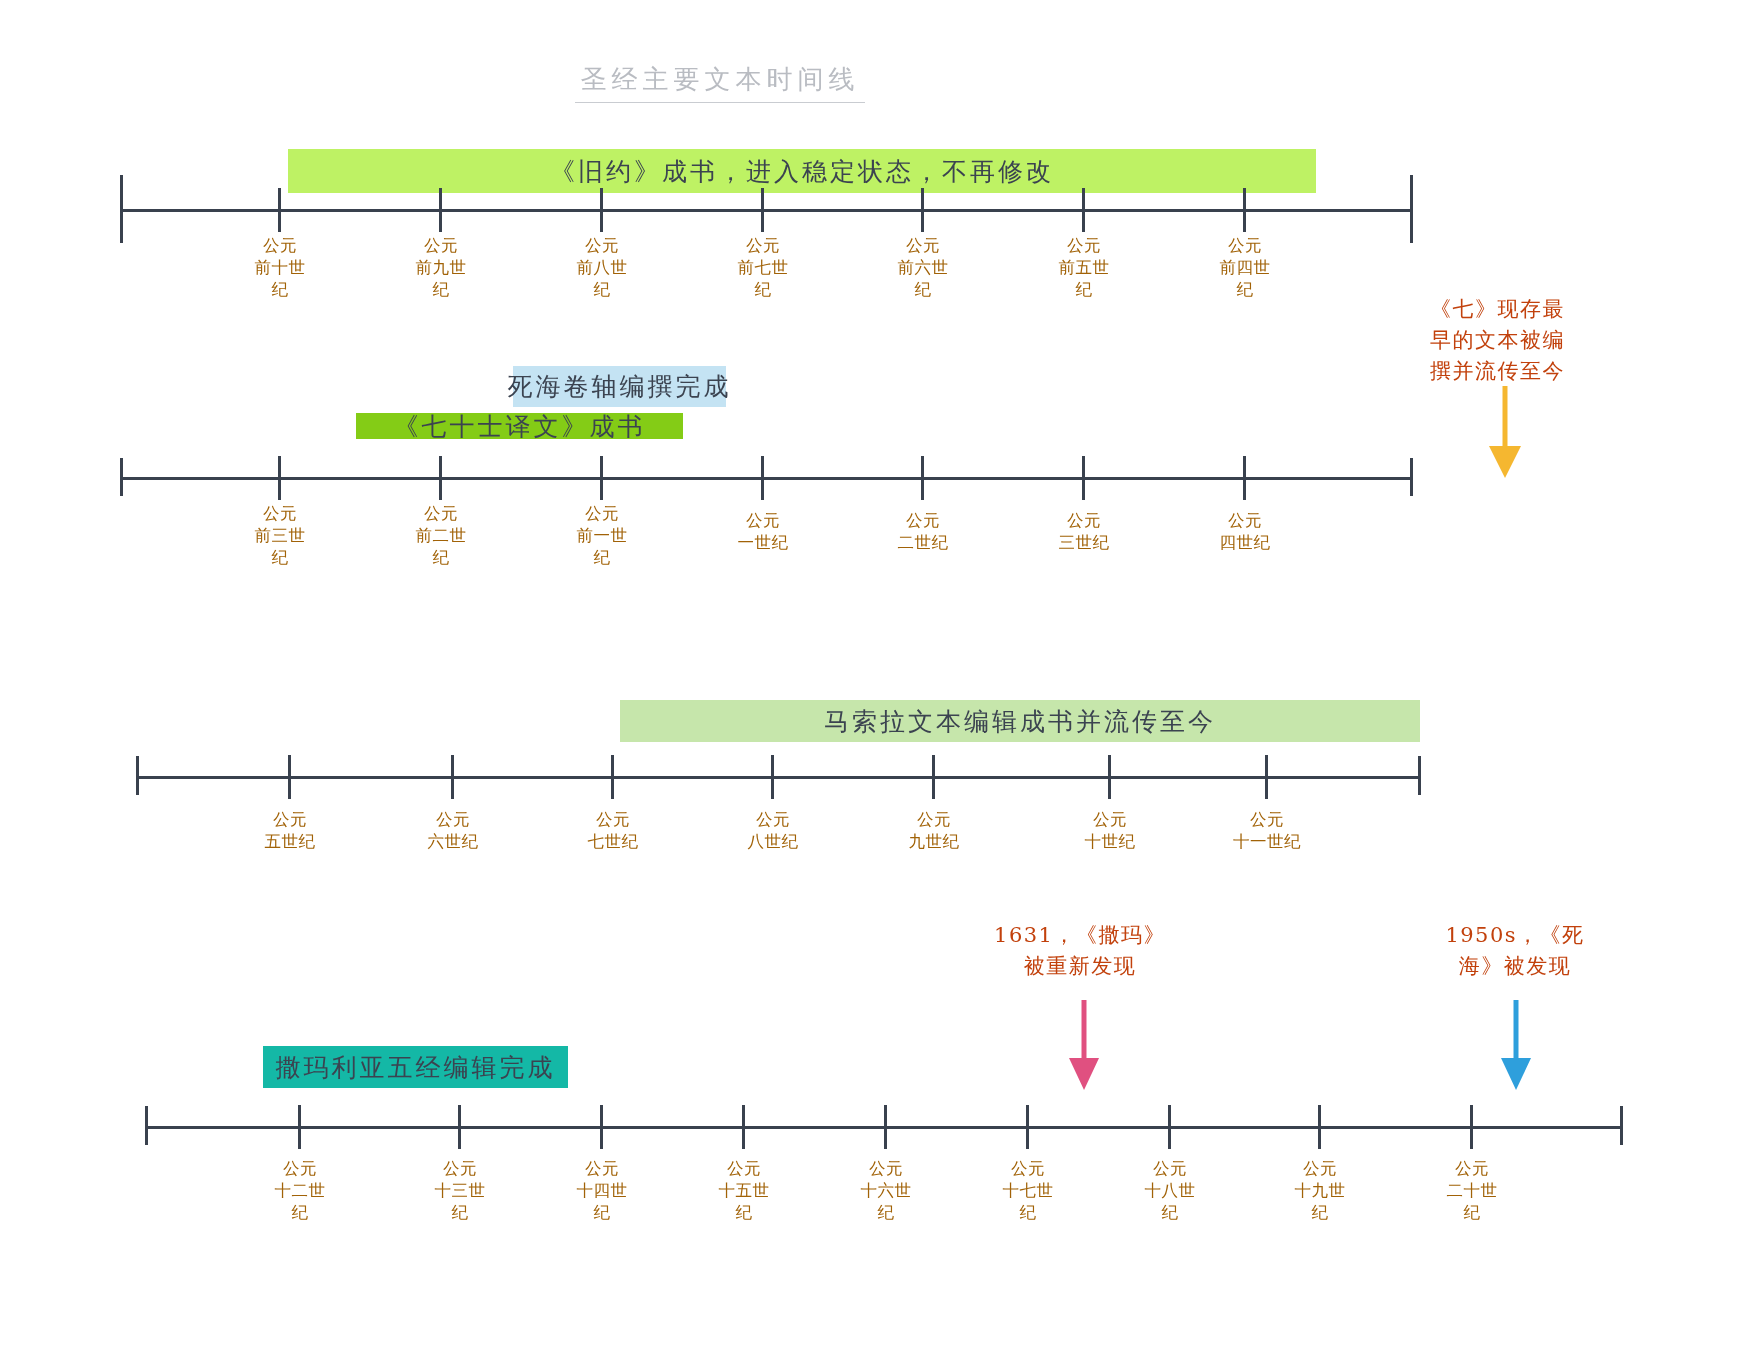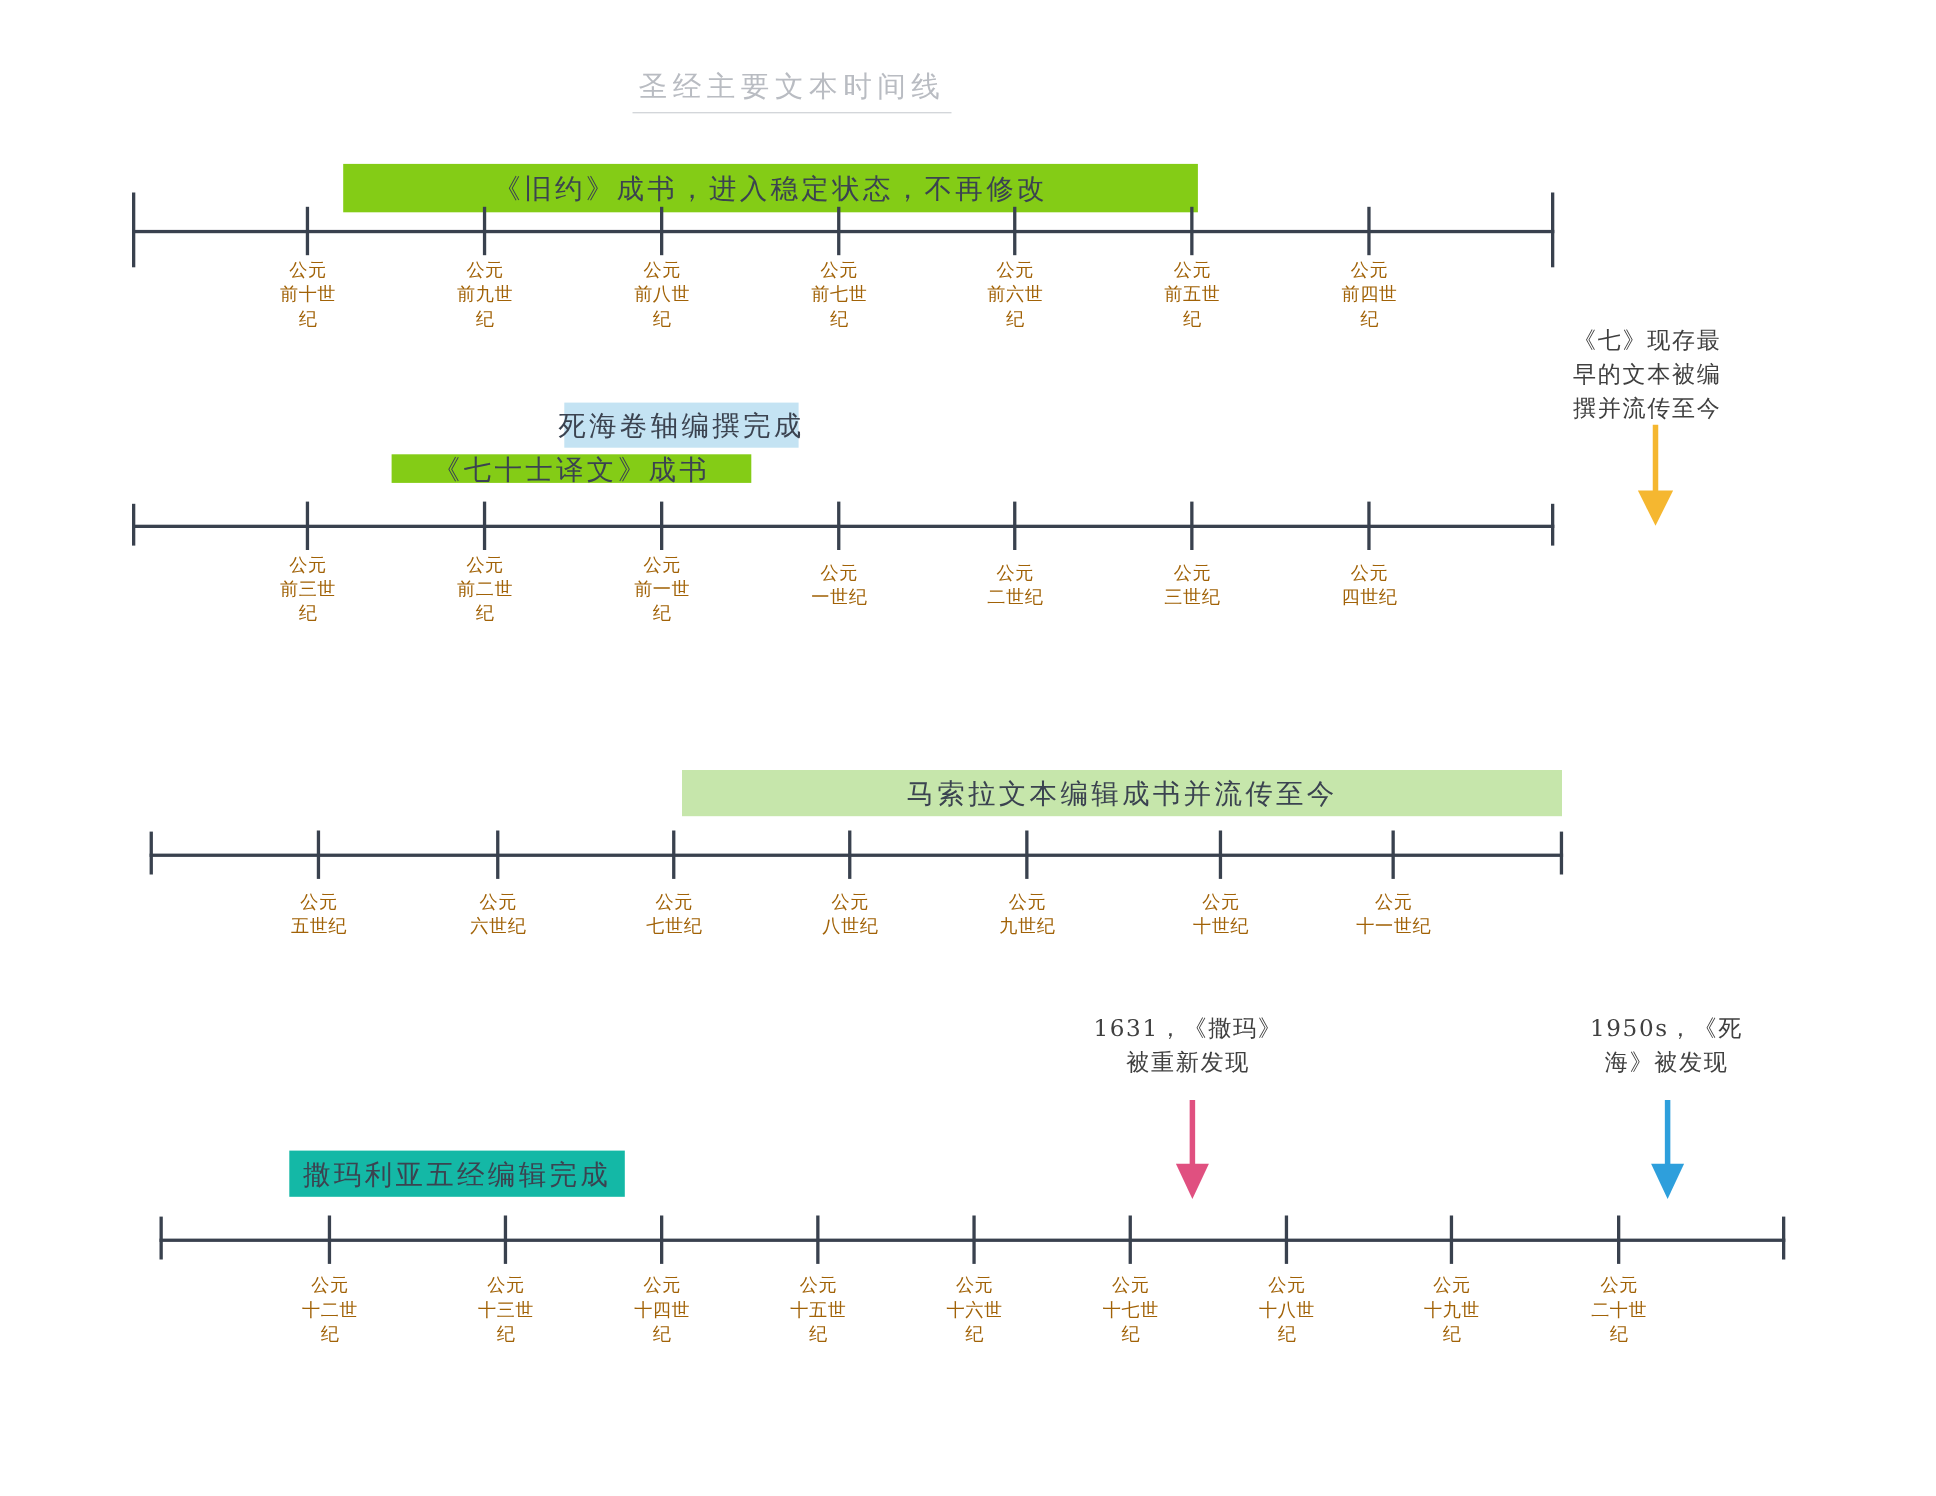--- a/index.html
+++ b/index.html
@@ -103,39 +103,39 @@
   }
 
   
   .annot {
     position: absolute;
     text-align: center;
     font-family: "DejaVu Serif", "Liberation Serif", serif;
     font-size: 21px;
     line-height: 31px;
     letter-spacing: 1.5px;
-    color: #404040;
+    color: #c2410c;
   }
   .arrow {
     position: absolute;
   }
 </style>
 </head>
 <body>
 
 <div id="header">
   <div>
     <div id="title">圣经主要文本时间线</div>
     <div id="title-rule"></div>
   </div>
 </div>
 
 <div class="row">
 
-  <div class="band" style="left:288px; top:149px; width:777px; height:44px; background:#84cc16;margin-left:24px;">
+  <div class="band" style="left:288px; top:149px; width:1028px; height:44px; background:#bef264;">
     <span>《旧约》成书，进入稳定状态，不再修改</span>
   </div>
 
   <div class="axis" style="left:120px; top:209px; width:1293px;"></div>
   <div class="endcap" style="left:120px; top:175px; height:68px;"></div>
   <div class="endcap" style="left:1410px; top:175px; height:68px;"></div>
 
   <div class="tick" style="left:278px; top:188px;"></div>
   <div class="tick" style="left:439px; top:188px;"></div>
   <div class="tick" style="left:600px; top:188px;"></div>

